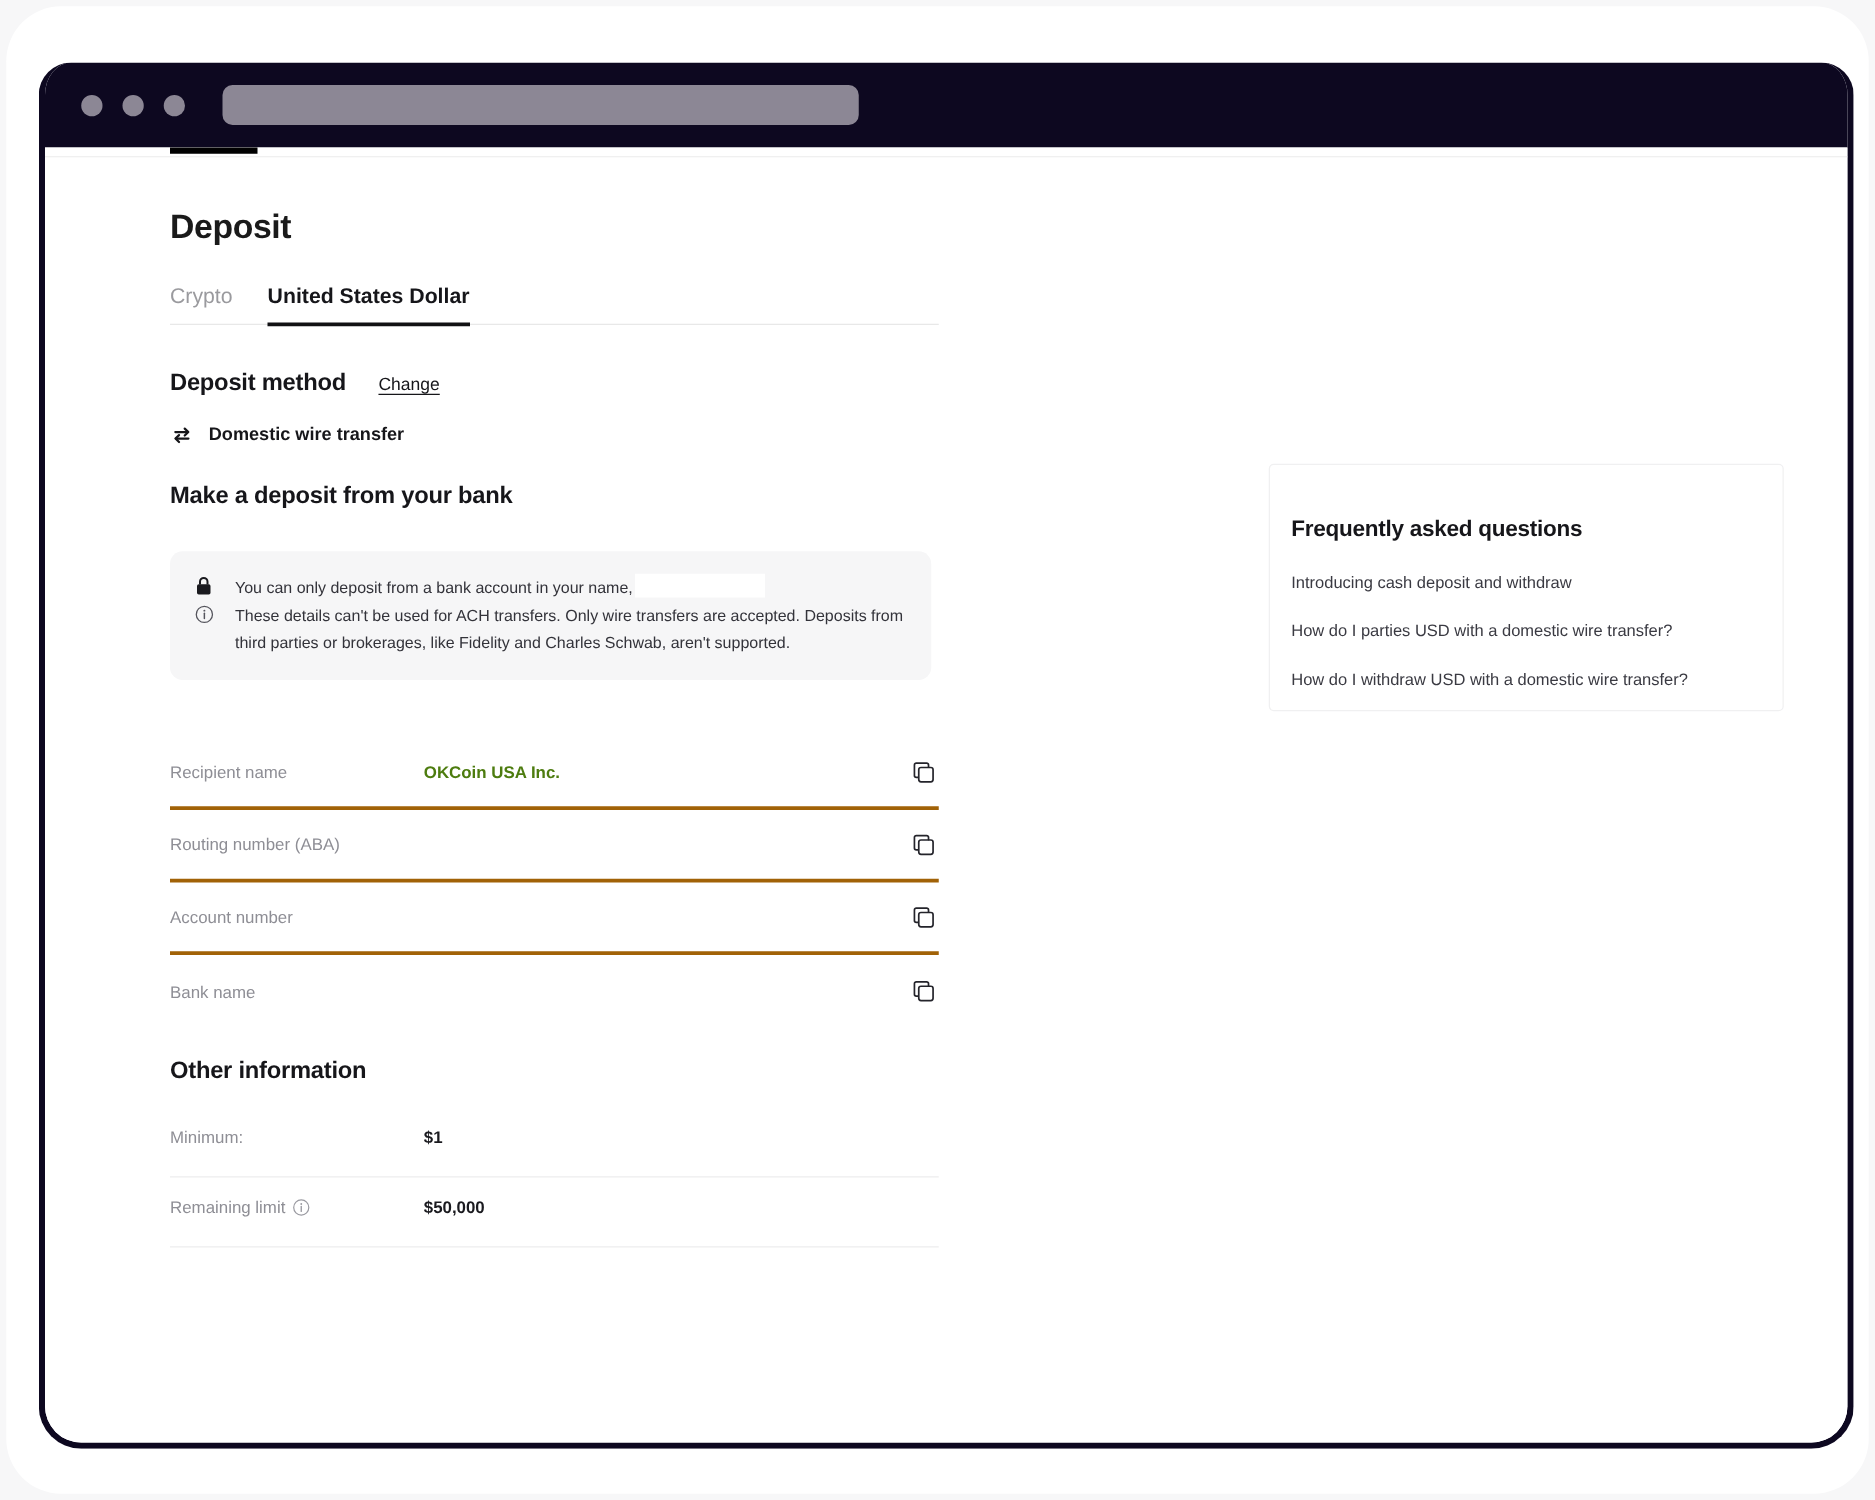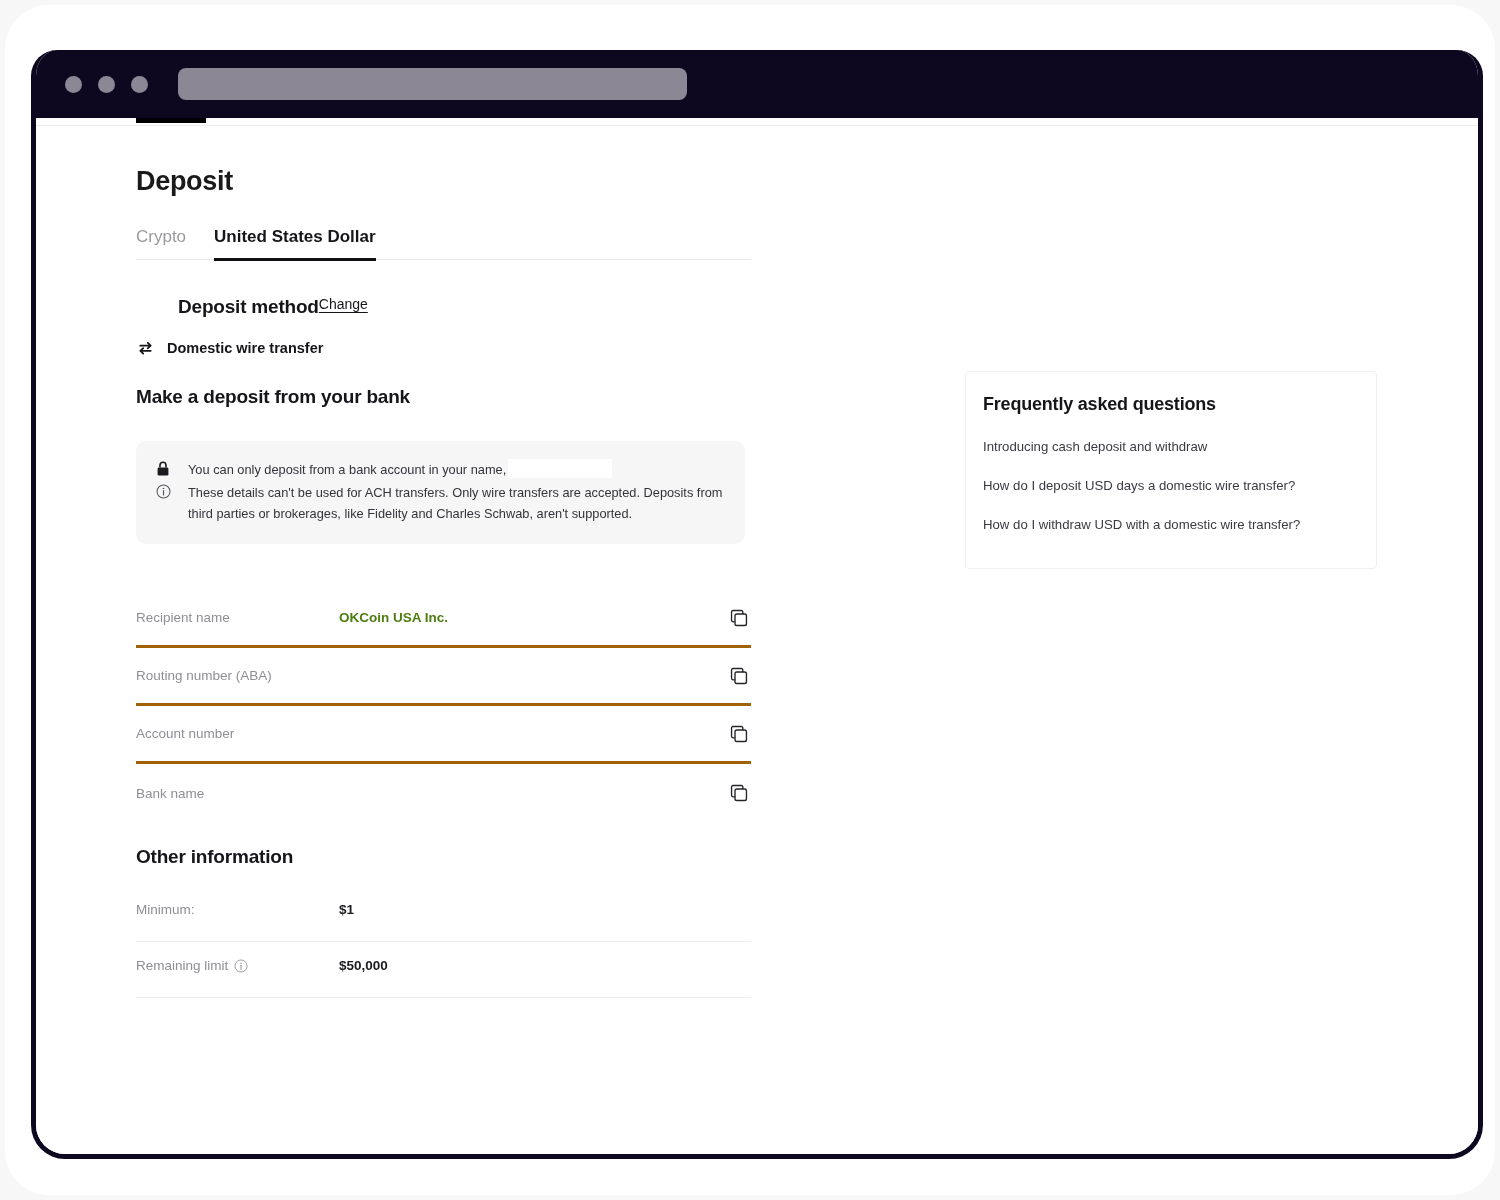--- a/index.html
+++ b/index.html
@@ -126,22 +126,22 @@
     left: 0; right: 0;
     bottom: -2px;
     height: 3px;
     background: #111114;
   }
 
   
   #method-row {
     margin-top: 36px;
     display: flex;
-    align-items: flex-start;
-    margin-left: 42px;
+    align-items: center;
+    gap: 26px;
   }
   #method-label {
     font-size: 19px;
     font-weight: bold;
     color: #16161a;
     letter-spacing: -0.2px;
   }
   #change-link {
     font-size: 14px;
     color: #16161a;
@@ -258,28 +258,28 @@
   }
   .info-secondary {
     margin-top: 10px;
     font-size: 13.5px;
     color: #9b9ba1;
   }
 
   
   #faq-card {
     position: absolute;
-    left: 929px;
+    left: 979px;
     top: 245px;
     width: 412px;
     height: 198px;
     background: #ffffff;
     border: 1px solid #f0f0f1;
     border-radius: 4px;
-    padding: 22px 0 0 17px;
+    padding: 41px 0 0 17px;
   }
   #faq-title {
     font-size: 18px;
     font-weight: bold;
     color: #16161a;
     letter-spacing: -0.2px;
   }
   .faq-item {
     margin-top: 24px;
     font-size: 13.2px;
@@ -449,19 +449,19 @@
             
           </div>
 
         </div>
 
       </div>
 
       <div id="faq-card">
         <div id="faq-title">Frequently asked questions</div>
         <div class="faq-item">Introducing cash deposit and withdraw</div>
-        <div class="faq-item">How do I deposit USD days a domestic wire transfer?</div>
+        <div class="faq-item">How do I parties USD with a domestic wire transfer?</div>
         <div class="faq-item">How do I withdraw USD with a domestic wire transfer?</div>
       </div>
 
     </div>
   </div>
 </div>
 
 </body></html>

